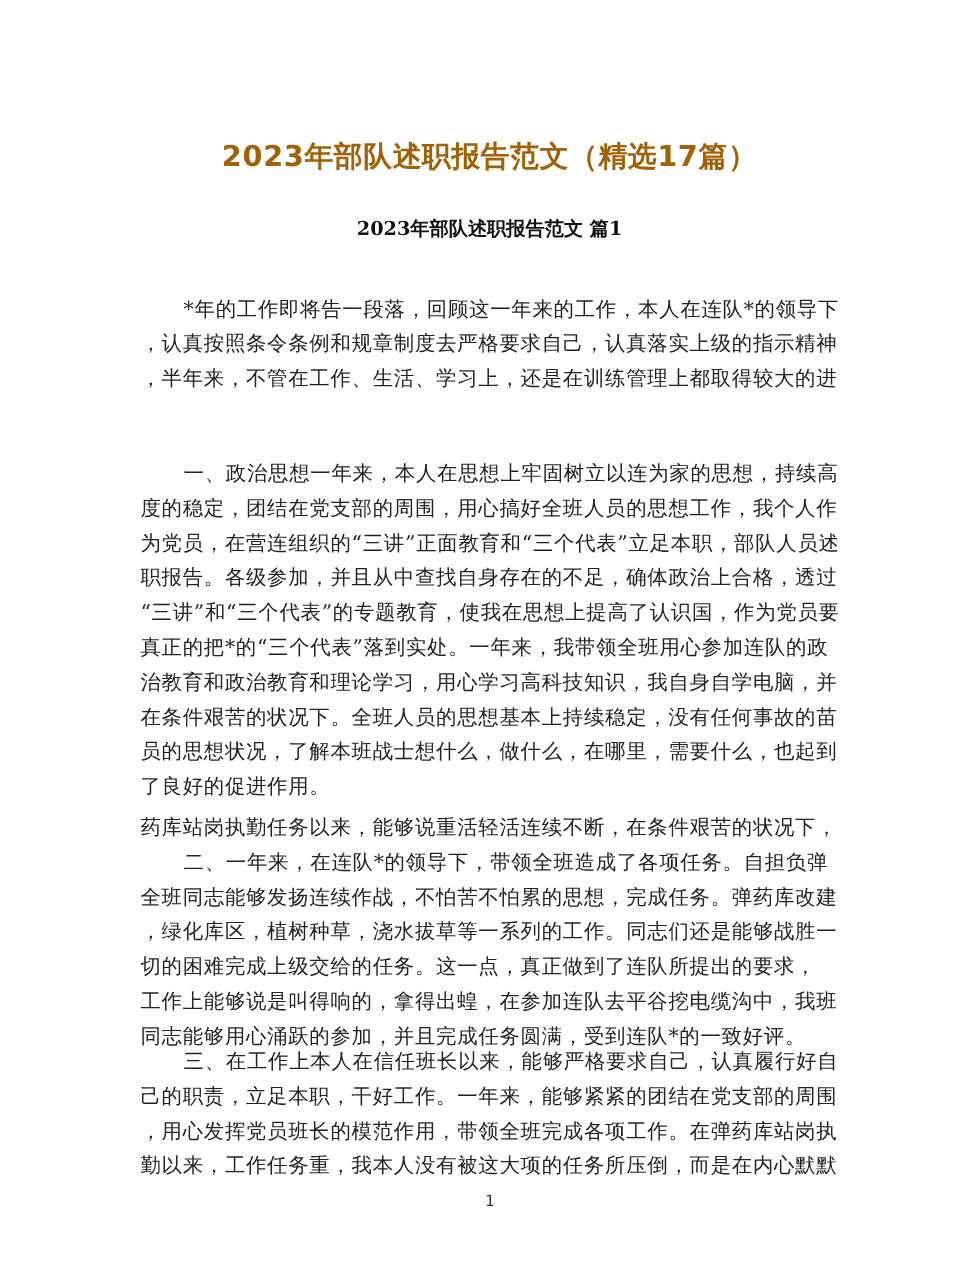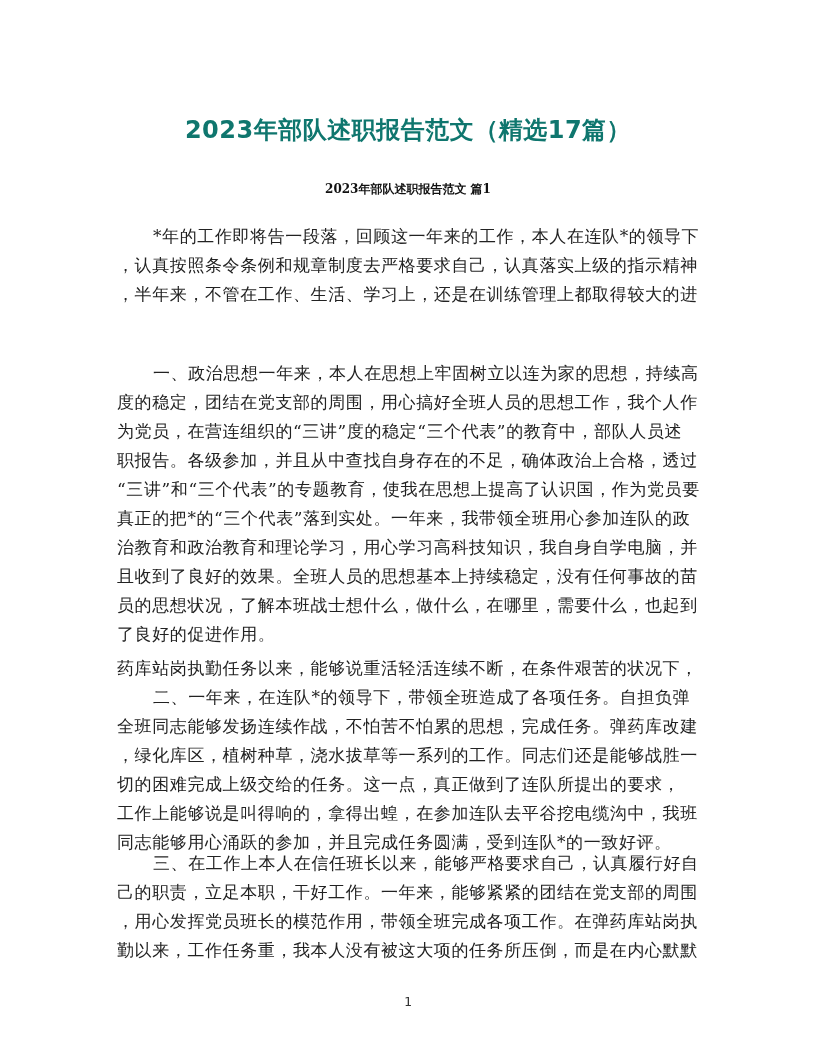--- a/index.html
+++ b/index.html
@@ -1,25 +1,25 @@
 <!DOCTYPE html>
 <html><head>
 <meta charset="utf-8">
 <style>
   html, body { margin: 0; padding: 0; background: #ffffff; }
   body { width: 816px; height: 1056px; position: relative; overflow: hidden;
          font-family: "DejaVu Serif", "Liberation Serif", serif; color: #1a1a1a; }
   .page { position: absolute; left: 0; top: 0; width: 816px; height: 1056px; }
   .title { position: absolute; top: 114px; left: 0; width: 816px; text-align: center;
            font-family: "DejaVu Sans", "Liberation Sans", sans-serif; font-weight: bold;
-           font-size: 24px; color: #0f766e; letter-spacing: 0.5px; }
+           font-size: 24px; color: #a16207; letter-spacing: 0.5px; }
   .subtitle { position: absolute; top: 181px; left: 0; width: 816px; text-align: center;
               font-family: "DejaVu Serif", "Liberation Serif", serif; font-weight: bold;
-              font-size: 12px; color: #111; }
-  .body-text { position: absolute; left: 117px; width: 585px; }
+              font-size: 16px; color: #111; }
+  .body-text { position: absolute; left: 117px; width: 585px; margin-top: 22px; }
   .line { height: 29px; line-height: 29px; font-size: 17px; white-space: nowrap;
           overflow: visible; letter-spacing: 0.6px; color: #222; }
   .indent { padding-left: 36px; }
   .page-number { position: absolute; top: 994px; left: 0; width: 816px; text-align: center;
                  font-size: 13px; color: #333; font-family: "DejaVu Sans Mono", "Liberation Mono", monospace; }
 </style>
 </head>
 <body>
 
 <div class="page">
@@ -28,26 +28,26 @@
 
   <div class="body-text" style="top:222px;">
     <div class="line indent">*年的工作即将告一段落，回顾这一年来的工作，本人在连队*的领导下</div>
     <div class="line">，认真按照条令条例和规章制度去严格要求自己，认真落实上级的指示精神</div>
     <div class="line">，半年来，不管在工作、生活、学习上，还是在训练管理上都取得较大的进</div>
   </div>
 
   <div class="body-text" style="top:359px;">
     <div class="line indent">一、政治思想一年来，本人在思想上牢固树立以连为家的思想，持续高</div>
     <div class="line">度的稳定，团结在党支部的周围，用心搞好全班人员的思想工作，我个人作</div>
-    <div class="line">为党员，在营连组织的“三讲”度的稳定“三个代表”的教育中，部队人员述</div>
+    <div class="line">为党员，在营连组织的“三讲”正面教育和“三个代表”立足本职，部队人员述</div>
     <div class="line">职报告。各级参加，并且从中查找自身存在的不足，确体政治上合格，透过</div>
     <div class="line">“三讲”和“三个代表”的专题教育，使我在思想上提高了认识国，作为党员要</div>
     <div class="line">真正的把*的“三个代表”落到实处。一年来，我带领全班用心参加连队的政</div>
     <div class="line">治教育和政治教育和理论学习，用心学习高科技知识，我自身自学电脑，并</div>
-    <div class="line">且收到了良好的效果。全班人员的思想基本上持续稳定，没有任何事故的苗</div>
+    <div class="line">在条件艰苦的状况下。全班人员的思想基本上持续稳定，没有任何事故的苗</div>
     <div class="line">员的思想状况，了解本班战士想什么，做什么，在哪里，需要什么，也起到</div>
     <div class="line">了良好的促进作用。</div>
   </div>
 
   <div class="body-text" style="top:654px;">
     <div class="line">药库站岗执勤任务以来，能够说重活轻活连续不断，在条件艰苦的状况下，</div>
     <div class="line indent">二、一年来，在连队*的领导下，带领全班造成了各项任务。自担负弹</div>
     <div class="line">全班同志能够发扬连续作战，不怕苦不怕累的思想，完成任务。弹药库改建</div>
     <div class="line">，绿化库区，植树种草，浇水拔草等一系列的工作。同志们还是能够战胜一</div>
     <div class="line">切的困难完成上级交给的任务。这一点，真正做到了连队所提出的要求，</div>

